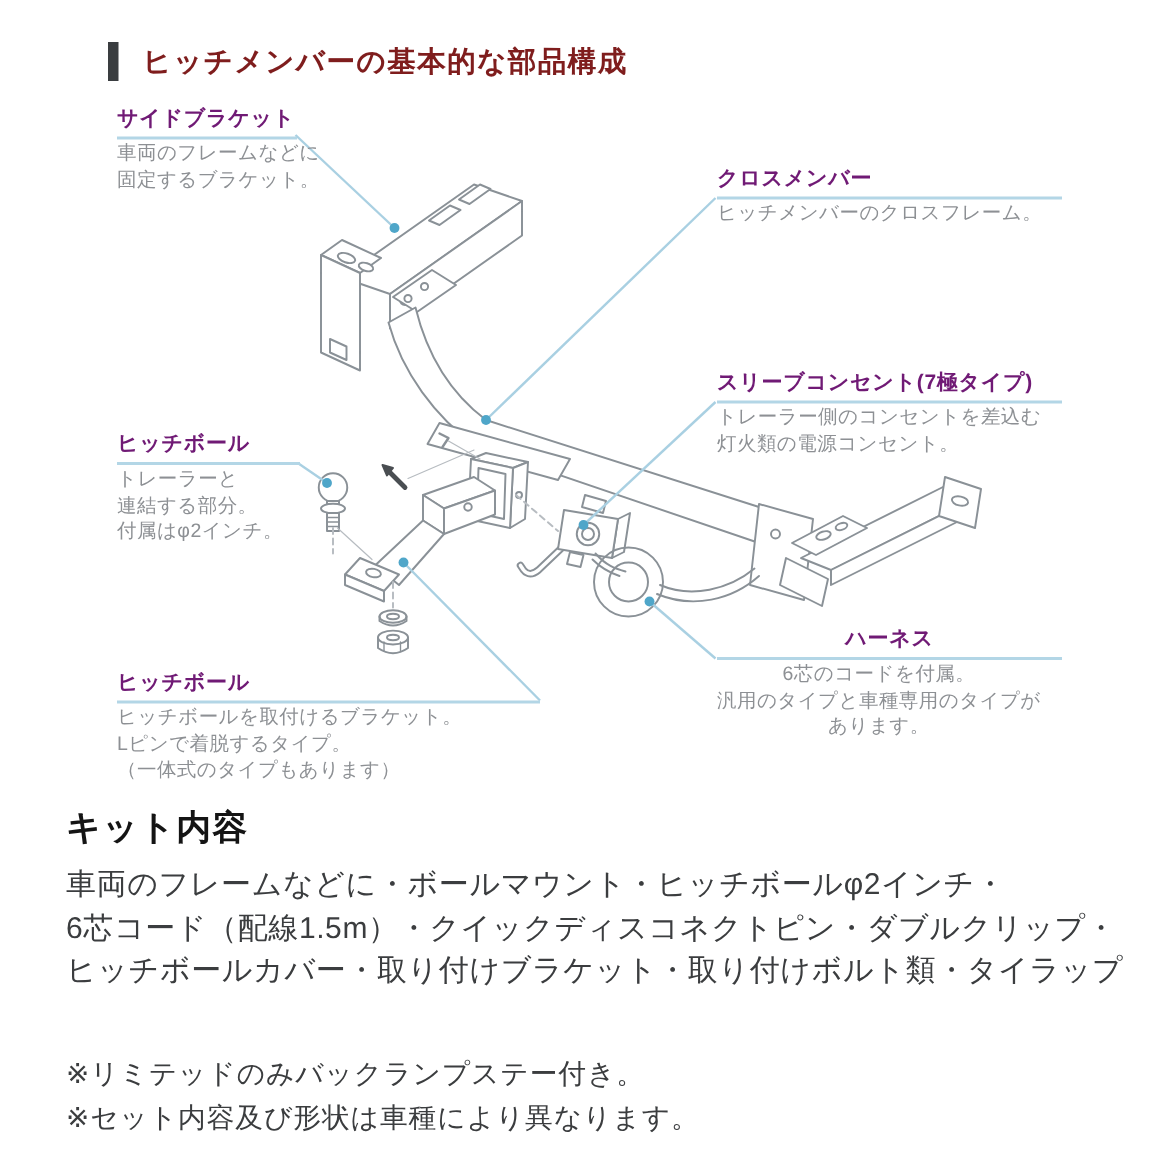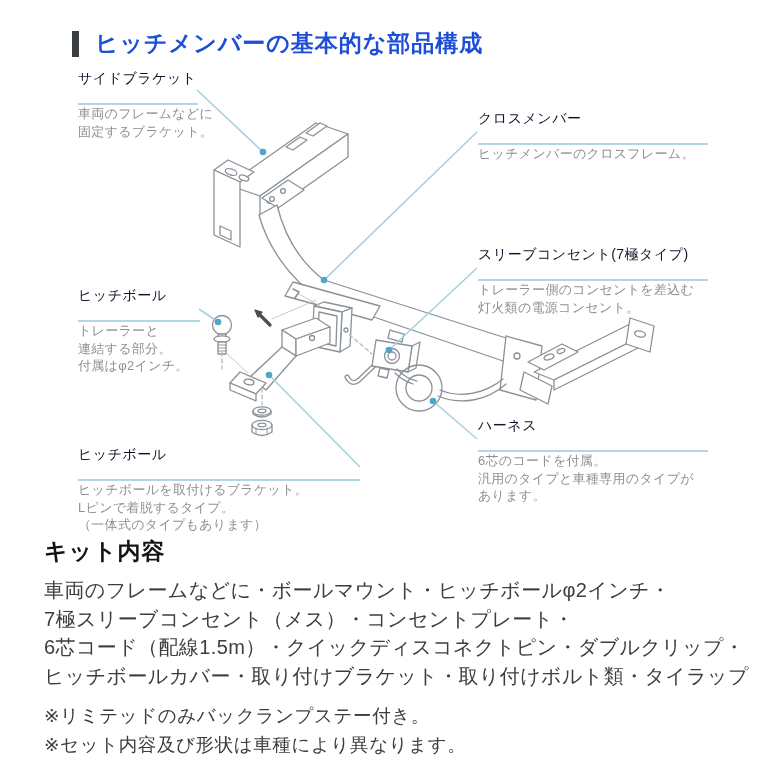--- a/index.html
+++ b/index.html
@@ -3,26 +3,26 @@
 <meta charset="utf-8">
 <style>
   html,body{margin:0;padding:0;background:#ffffff;}
   .page{
     position:relative;width:778px;height:779px;background:#ffffff;overflow:hidden;
     font-family:"Liberation Sans","DejaVu Sans",sans-serif;color:#3d3f42;
   }
   
   .hdr{position:absolute;left:72px;top:28px;display:flex;align-items:center;}
   .hdr-bar{width:7px;height:26px;background:#3a3d40;margin-right:16px;}
-  .hdr-title{font-size:23px;font-weight:bold;color:#1d4ed8;letter-spacing:1px;}
+  .hdr-title{font-size:19px;font-weight:bold;color:#7f1d1d;letter-spacing:1px;}
   
   .dlabel{position:absolute;}
   .dlabel .lname{
-    font-size:14px;font-weight:normal;color:#0f172a;letter-spacing:0.5px;
-    padding-bottom:15px;border-bottom:2px solid #b3d6e6;white-space:nowrap;
+    font-size:14px;font-weight:bold;color:#701a75;letter-spacing:0.5px;
+    padding-bottom:3px;border-bottom:2px solid #b3d6e6;white-space:nowrap;
   }
   .dlabel .ldesc{
     margin-top:0;font-size:13px;line-height:1.35;color:#8d9094;
     white-space:pre-line;width:max-content;letter-spacing:0.3px;
   }
   .svgwrap{position:absolute;left:0;top:0;width:778px;height:540px;}
   
   .kit{position:absolute;left:44px;top:536px;}
   .kit-h{font-size:23px;font-weight:bold;color:#141414;letter-spacing:1px;margin-bottom:9px;}
   .kit-line{font-size:20px;line-height:28.5px;color:#3b3d3f;letter-spacing:0.4px;white-space:nowrap;}
@@ -192,38 +192,37 @@
 灯火類の電源コンセント。</div>
   </div>
 
   <div class="dlabel" style="left:78px;top:287px;width:122px;">
     <div class="lname">ヒッチボール</div>
     <div class="ldesc">トレーラーと
 連結する部分。
 付属はφ2インチ。</div>
   </div>
 
-  <div class="dlabel" style="left:478px;top:417px;width:230px;">
+  <div class="dlabel" style="left:478px;top:417px;width:230px;text-align:center;">
     <div class="lname">ハーネス</div>
     <div class="ldesc">6芯のコードを付属。
 汎用のタイプと車種専用のタイプが
 あります。</div>
   </div>
 
   <div class="dlabel" style="left:78px;top:446px;width:282px;">
     <div class="lname">ヒッチボール</div>
     <div class="ldesc">ヒッチボールを取付けるブラケット。
 Lピンで着脱するタイプ。
 （一体式のタイプもあります）</div>
   </div>
 
   <div class="kit">
     <div class="kit-h">キット内容</div>
     <div class="kit-line">車両のフレームなどに・ボールマウント・ヒッチボールφ2インチ・</div>
-    <div class="kit-line">7極スリーブコンセント（メス）・コンセントプレート・</div>
     <div class="kit-line">6芯コード（配線1.5m）・クイックディスコネクトピン・ダブルクリップ・</div>
     <div class="kit-line">ヒッチボールカバー・取り付けブラケット・取り付けボルト類・タイラップ</div>
   </div>
 
   <div class="notes">
     <div class="note-line">※リミテッドのみバックランプステー付き。</div>
     <div class="note-line">※セット内容及び形状は車種により異なります。</div>
   </div>
 
 </div>

